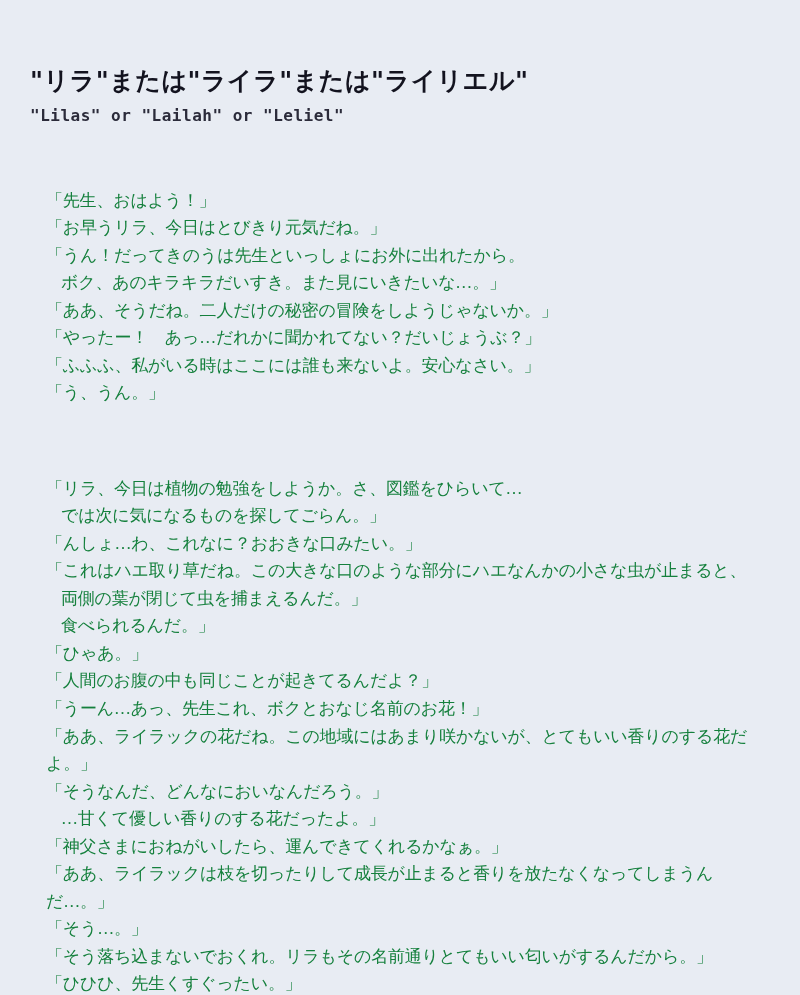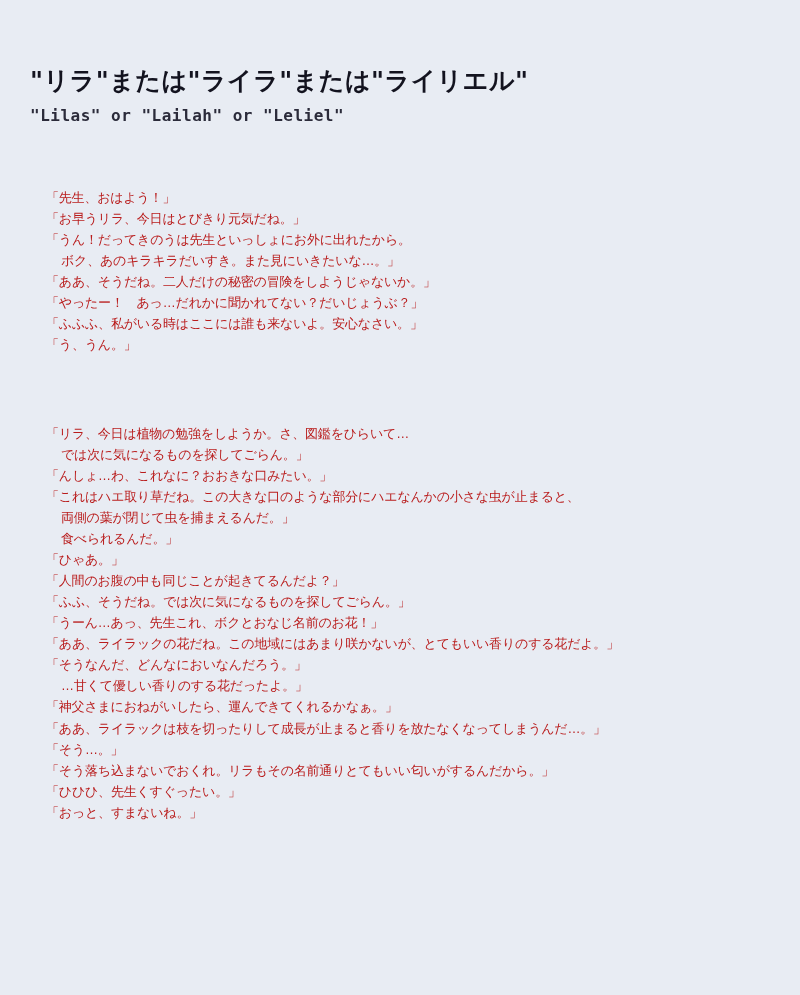--- a/index.html
+++ b/index.html
@@ -39,24 +39,24 @@
     letter-spacing: 0.5px;
     margin: 0;
     font-family: "DejaVu Sans Mono", monospace;
   }
   .spacer-1 { height: 62px; }
   .spacer-2 { height: 68px; }
   .dialogue-block {
     margin-left: 20px;
   }
   .line {
-    font-size: 13px;
+    font-size: 17px;
     line-height: 1.62;
-    color: #b91c1c;
-    font-family: Liberation Sans, sans-serif;
+    color: #15803d;
+    font-family: Liberation Serif, serif;
     white-space: pre-wrap;
     letter-spacing: -0.2px;
   }
   .line.cont {
     padding-left: 15px;
   }
 </style>
 </head>
 <body>
 
@@ -84,21 +84,20 @@
 
   <div class="dialogue-block">
     <div class="line">「リラ、今日は植物の勉強をしようか。さ、図鑑をひらいて…</div>
     <div class="line cont">では次に気になるものを探してごらん。」</div>
     <div class="line">「んしょ…わ、これなに？おおきな口みたい。」</div>
     <div class="line">「これはハエ取り草だね。この大きな口のような部分にハエなんかの小さな虫が止まると、</div>
     <div class="line cont">両側の葉が閉じて虫を捕まえるんだ。」</div>
     <div class="line cont">食べられるんだ。」</div>
     <div class="line">「ひゃあ。」</div>
     <div class="line">「人間のお腹の中も同じことが起きてるんだよ？」</div>
-    <div class="line">「ふふ、そうだね。では次に気になるものを探してごらん。」</div>
     <div class="line">「うーん…あっ、先生これ、ボクとおなじ名前のお花！」</div>
     <div class="line">「ああ、ライラックの花だね。この地域にはあまり咲かないが、とてもいい香りのする花だよ。」</div>
     <div class="line">「そうなんだ、どんなにおいなんだろう。」</div>
     <div class="line cont">…甘くて優しい香りのする花だったよ。」</div>
     <div class="line">「神父さまにおねがいしたら、運んできてくれるかなぁ。」</div>
     <div class="line">「ああ、ライラックは枝を切ったりして成長が止まると香りを放たなくなってしまうんだ…。」</div>
     <div class="line">「そう…。」</div>
     <div class="line">「そう落ち込まないでおくれ。リラもその名前通りとてもいい匂いがするんだから。」</div>
     <div class="line">「ひひひ、先生くすぐったい。」</div>
     <div class="line">「おっと、すまないね。」</div>

